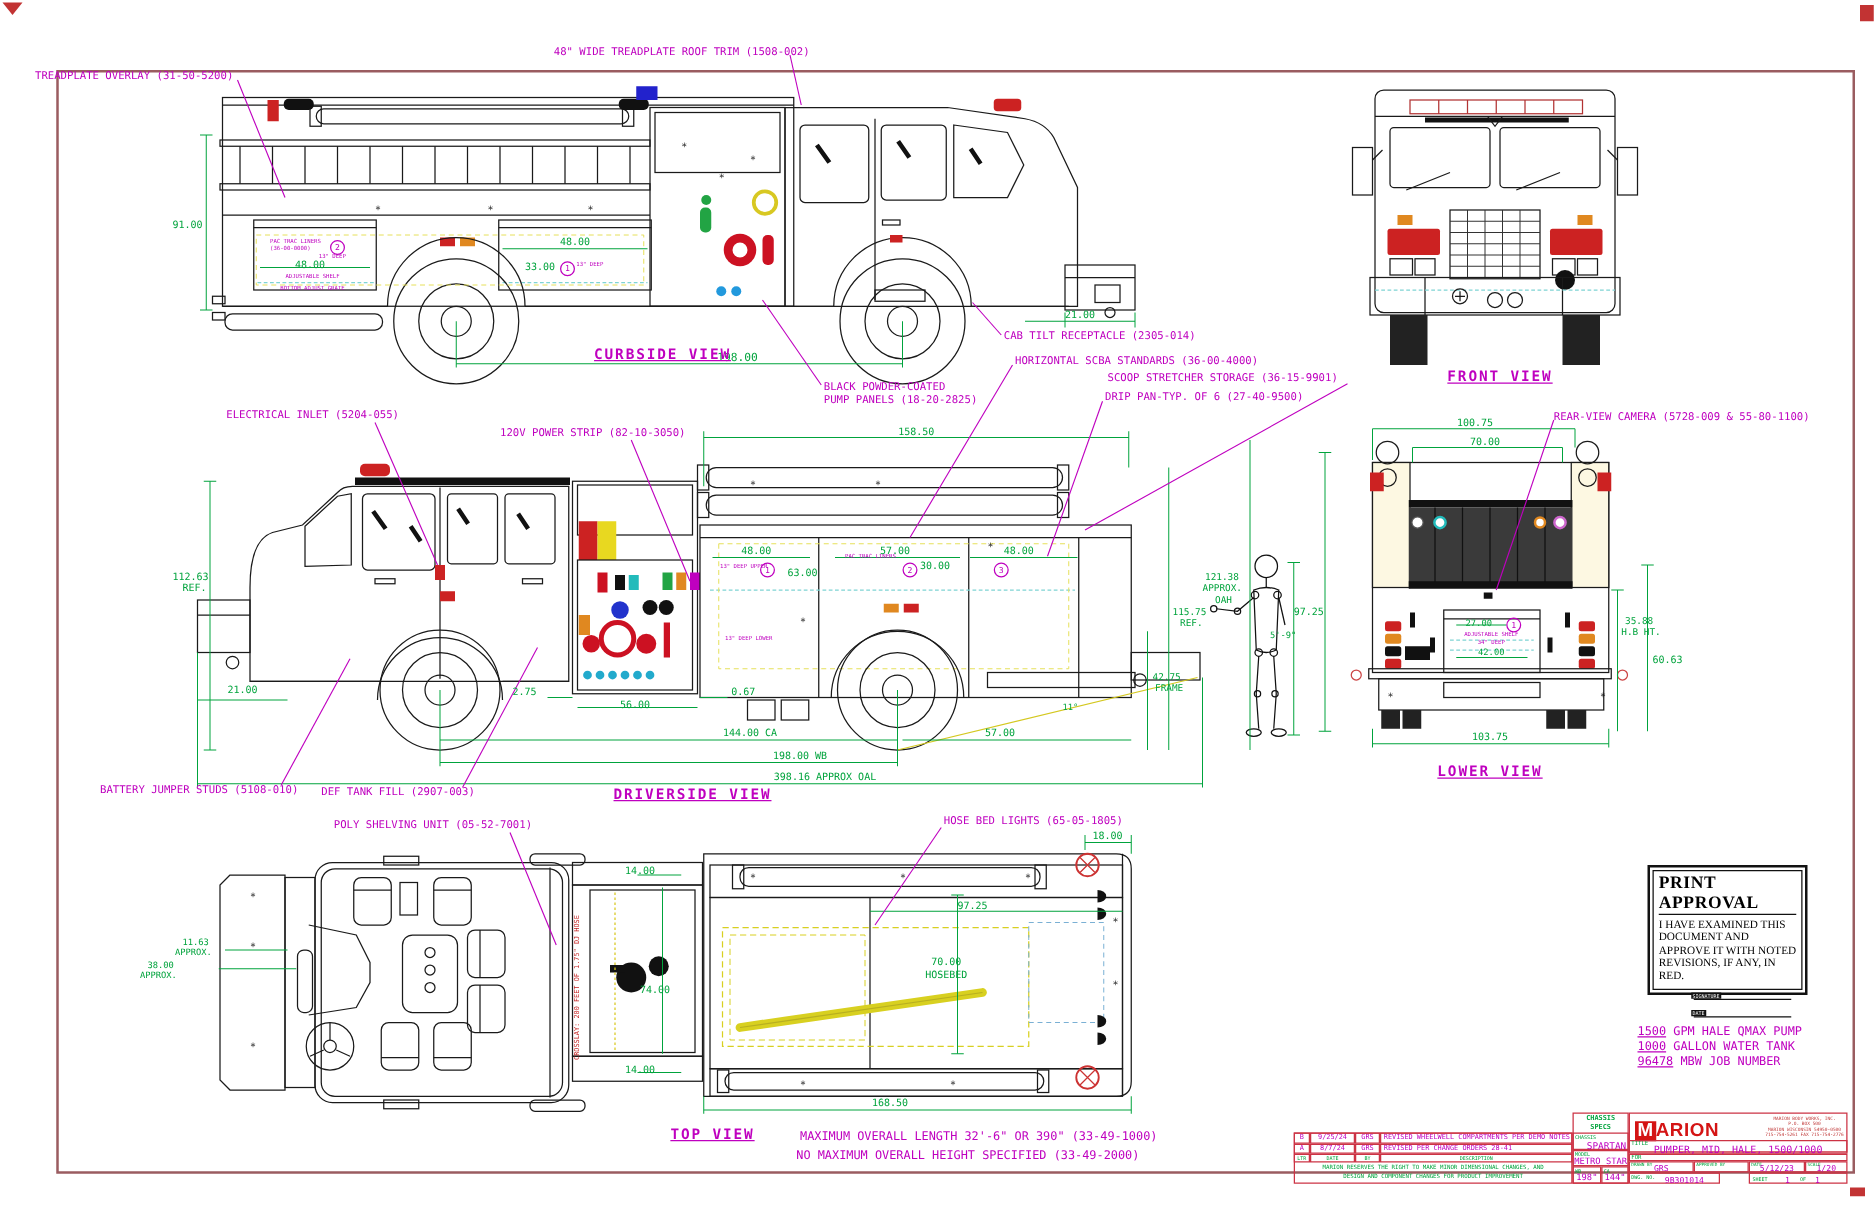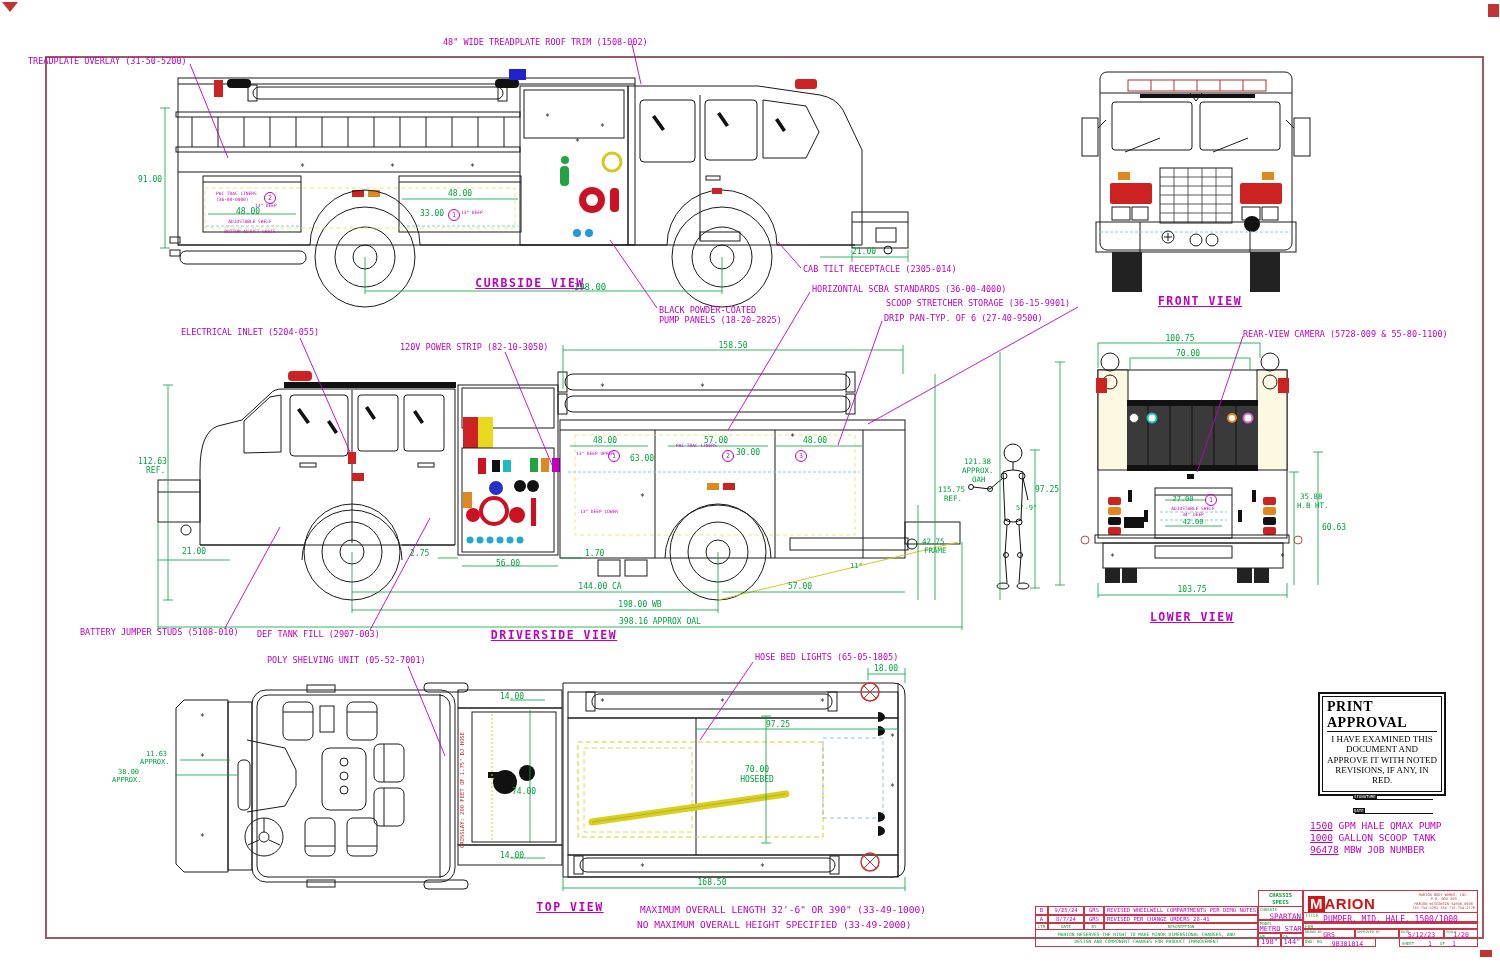--- a/index.html
+++ b/index.html
@@ -18,21 +18,21 @@
   .tagc{position:absolute;width:10px;height:10px;border:1px solid #bf00bf;border-radius:50%;
         color:#bf00bf;font-size:6.5px;text-align:center;line-height:10px;}
   .rot{transform:rotate(-90deg);transform-origin:0 0;}
   .redtxt{color:#c42222;}
   
   .pa{position:absolute;left:1318px;top:692px;width:128px;height:104px;border:2px solid #111;
       background:#fff;box-sizing:border-box;padding:2px;}
   .pa-in{border:1px solid #111;width:100%;height:100%;box-sizing:border-box;padding:2px 4px;}
   .pa-title{font-family:"Liberation Serif",serif;font-weight:bold;font-size:14px;
             text-align:left;letter-spacing:.5px;border-bottom:1px solid #111;}
-  .pa-body{font-family:"Liberation Serif",serif;font-size:9px;line-height:1.15;margin-top:2px;text-align:center;}
+  .pa-body{font-family:"Liberation Serif",serif;font-size:9px;line-height:1.15;margin-top:2px;}
   .pa-line{position:relative;height:10px;margin-top:3px;border-bottom:1px solid #111;margin-left:28px;margin-right:4px;}
   .pa-line span{position:absolute;left:-2px;bottom:0;background:#111;color:#fff;font-size:4px;padding:0 1px;}
   
   .job{position:absolute;left:1310px;color:#bf00bf;font-size:9.5px;white-space:nowrap;}
   .job u{}
   
   .tb{position:absolute;left:1035px;top:890px;width:443px;height:57px;box-sizing:border-box;}
   .tb .bx{position:absolute;box-sizing:border-box;border:1px solid #cc3344;}
   .tb .g{color:#00a33c;} .tb .m{color:#bf00bf;}
   .tb .cell-lab{position:absolute;left:1px;top:0;font-size:4px;color:#00a33c;}
@@ -507,21 +507,21 @@
 <div class="tagc" style="left:608px;top:450px">1</div>
 <div class="tagc" style="left:722px;top:450px">2</div>
 <div class="tagc" style="left:795px;top:450px">3</div>
 <div class="lbl grn" style="left:630px;top:455px">63.00</div>
 <div class="lbl grn" style="left:736px;top:449px">30.00</div>
 <div class="lbl mag fs45" style="left:576px;top:452px">13" DEEP UPPER</div>
 <div class="lbl mag fs45" style="left:676px;top:444px">PAC TRAC LINERS</div>
 <div class="lbl mag fs45" style="left:580px;top:510px">13" DEEP LOWER</div>
 <div class="lbl grn" style="left:410px;top:550px">2.75</div>
 <div class="lbl grn ctr" style="left:508px;top:560px">56.00</div>
-<div class="lbl grn" style="left:585px;top:550px">1.70</div>
+<div class="lbl grn" style="left:585px;top:550px">0.67</div>
 <div class="lbl grn ctr" style="left:600px;top:583px">144.00 CA</div>
 <div class="lbl grn ctr" style="left:800px;top:583px">57.00</div>
 <div class="lbl grn ctr" style="left:640px;top:601px">198.00 WB</div>
 <div class="lbl grn ctr" style="left:660px;top:618px">398.16 APPROX OAL</div>
 <div class="lbl grn fs75" style="left:964px;top:458px">121.38</div>
 <div class="lbl grn fs75" style="left:962px;top:467px">APPROX.</div>
 <div class="lbl grn fs75" style="left:972px;top:476px">OAH</div>
 <div class="lbl grn fs75" style="left:938px;top:486px">115.75</div>
 <div class="lbl grn fs75" style="left:944px;top:495px">REF.</div>
 <div class="lbl grn fs75" style="left:922px;top:538px">42.75</div>
@@ -571,21 +571,21 @@
     <div class="pa-line">
           <span>SIGNATURE</span>
         </div>
     <div class="pa-line">
           <span>DATE</span>
         </div>
   </div>
 </div>
 
 <div class="job" style="top:820px"><u>1500</u><span> GPM HALE QMAX PUMP</span></div>
-<div class="job" style="top:832px"><u>1000</u><span> GALLON SCOOP TANK</span></div>
+<div class="job" style="top:832px"><u>1000</u><span> GALLON WATER TANK</span></div>
 <div class="job" style="top:844px"><u>96478</u><span> MBW JOB NUMBER</span></div>
 
 <div class="tb">
 
   <div class="bx" style="left:0;top:16px;width:223px;height:41px"></div>
   <div class="bx m fs55" style="left:0;top:16px;width:13px;height:9px;text-align:center">B</div>
   <div class="bx m fs55" style="left:13px;top:16px;width:36px;height:9px;text-align:center">9/25/24</div>
   <div class="bx m fs55" style="left:49px;top:16px;width:20px;height:9px;text-align:center">GRS</div>
   <div class="bx m fs55" style="left:69px;top:16px;width:154px;height:9px;padding-left:2px">REVISED WHEELWELL COMPARTMENTS PER DEMO NOTES</div>
   <div class="bx m fs55" style="left:0;top:25px;width:13px;height:8px;text-align:center">A</div>

